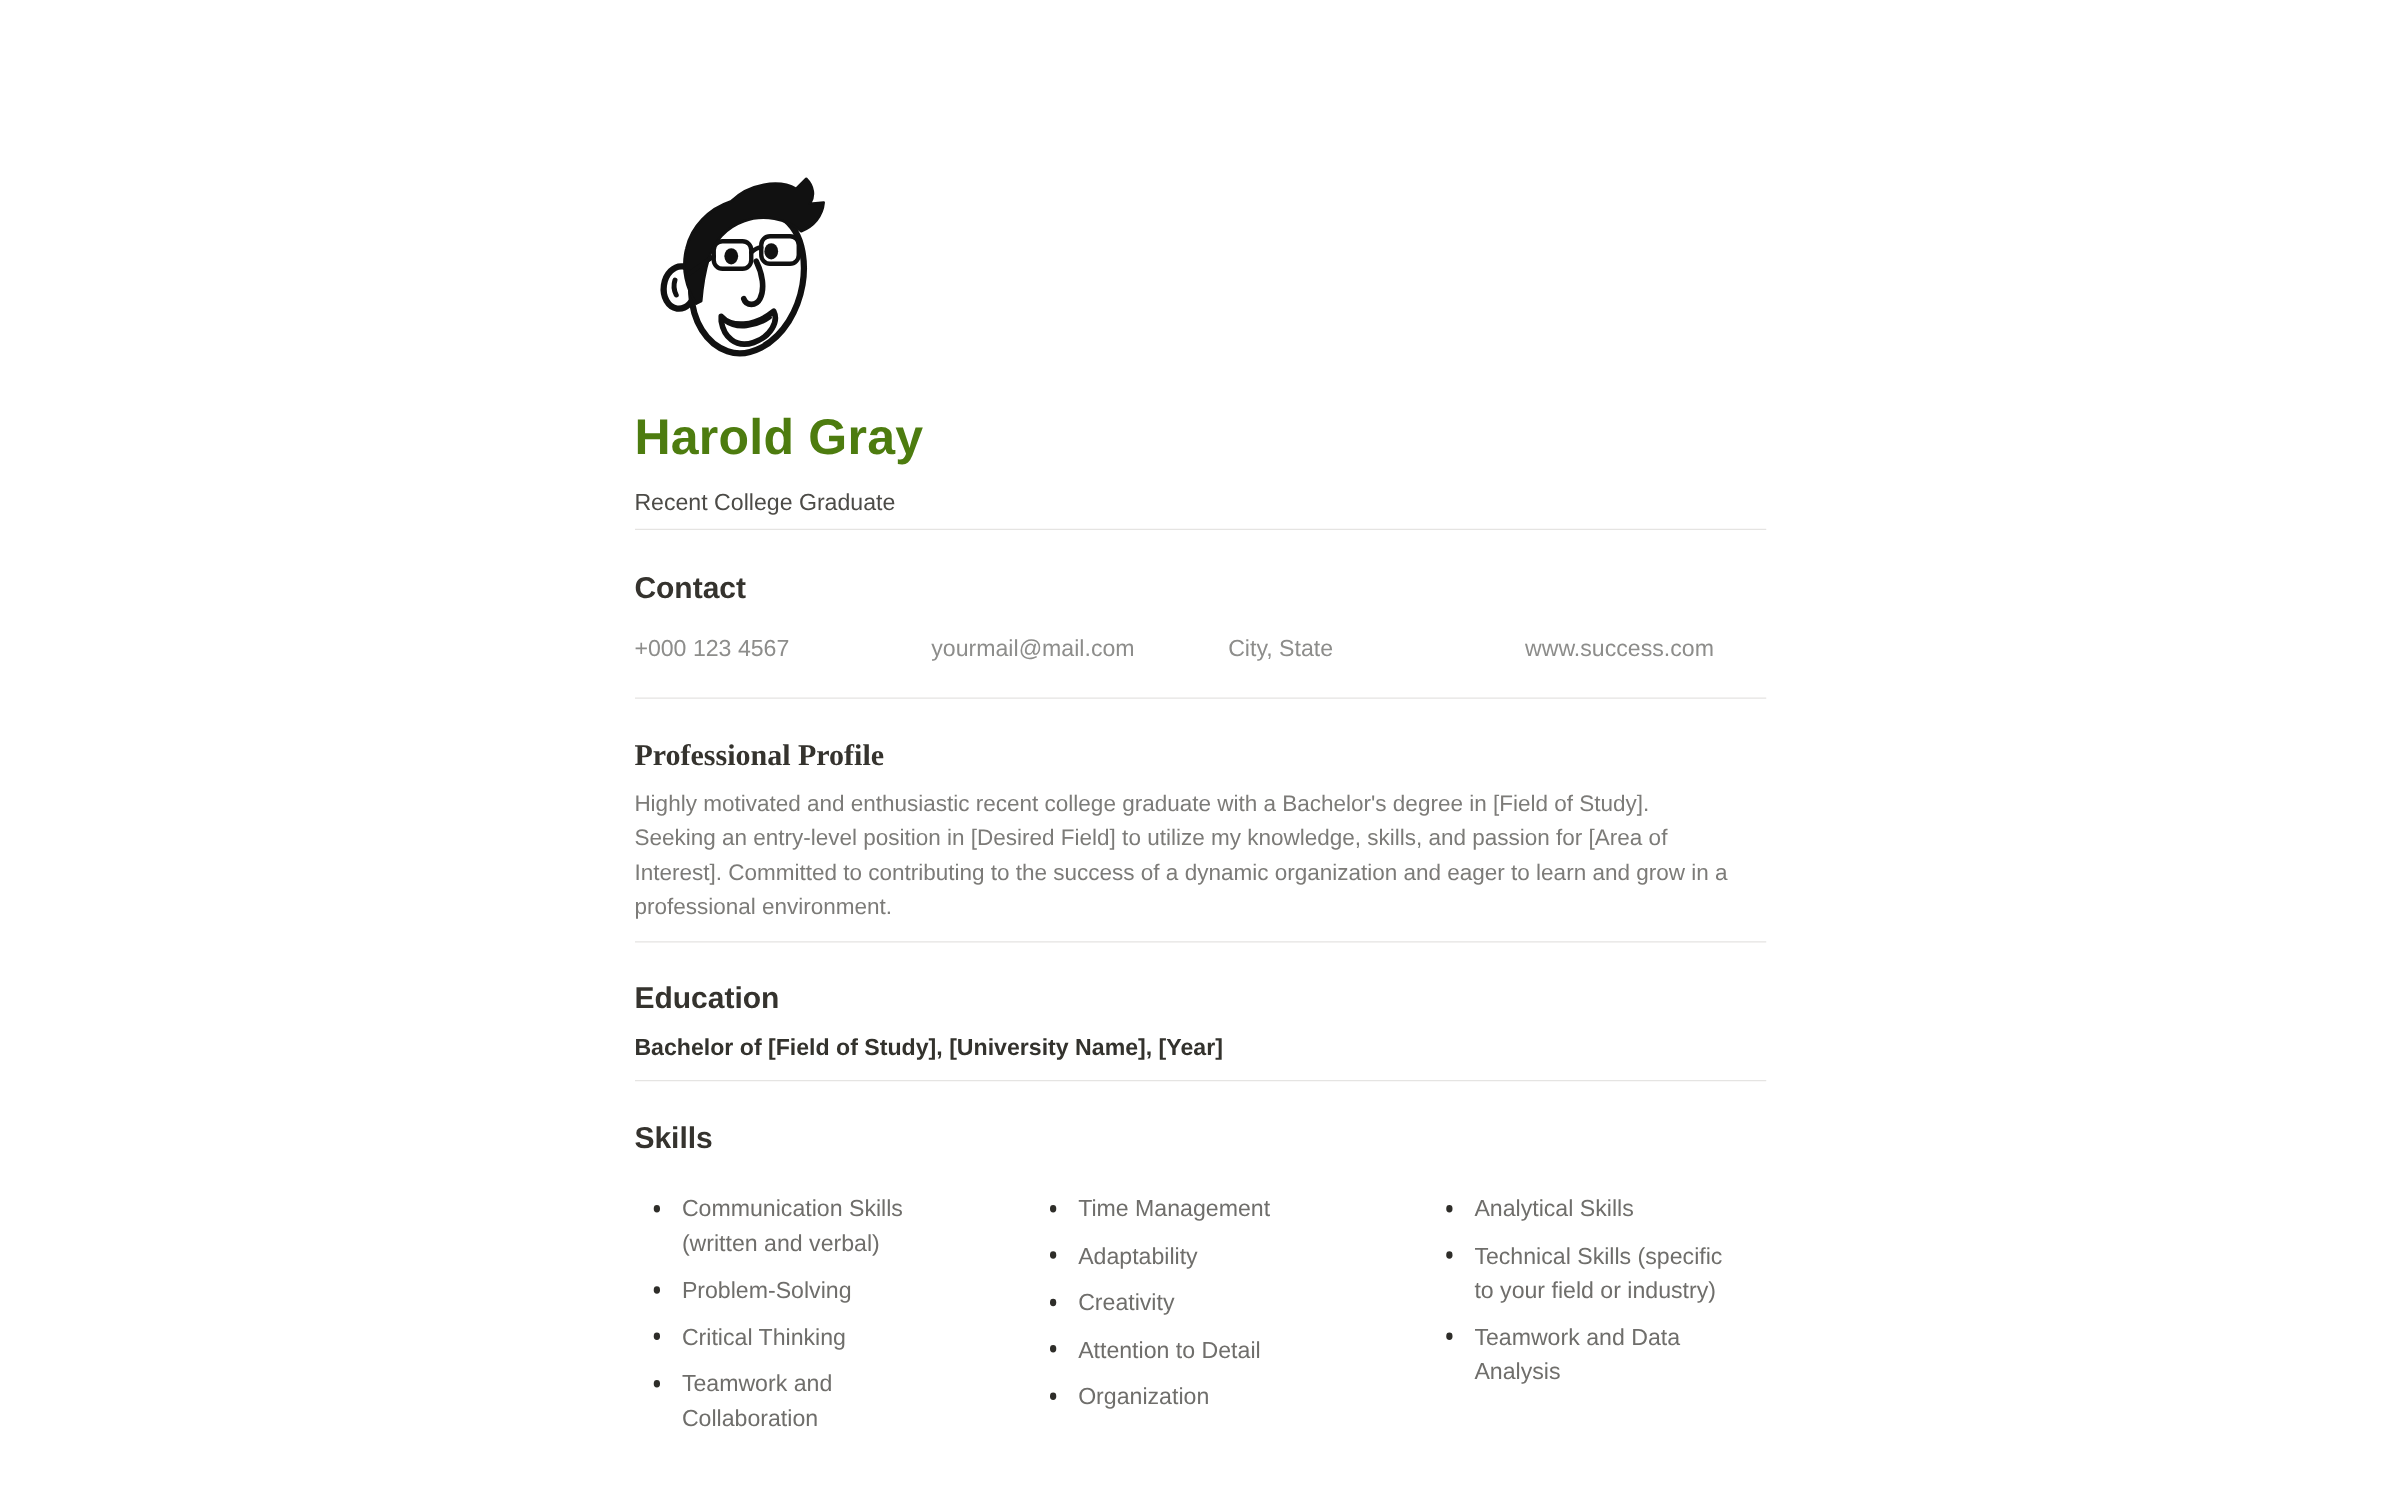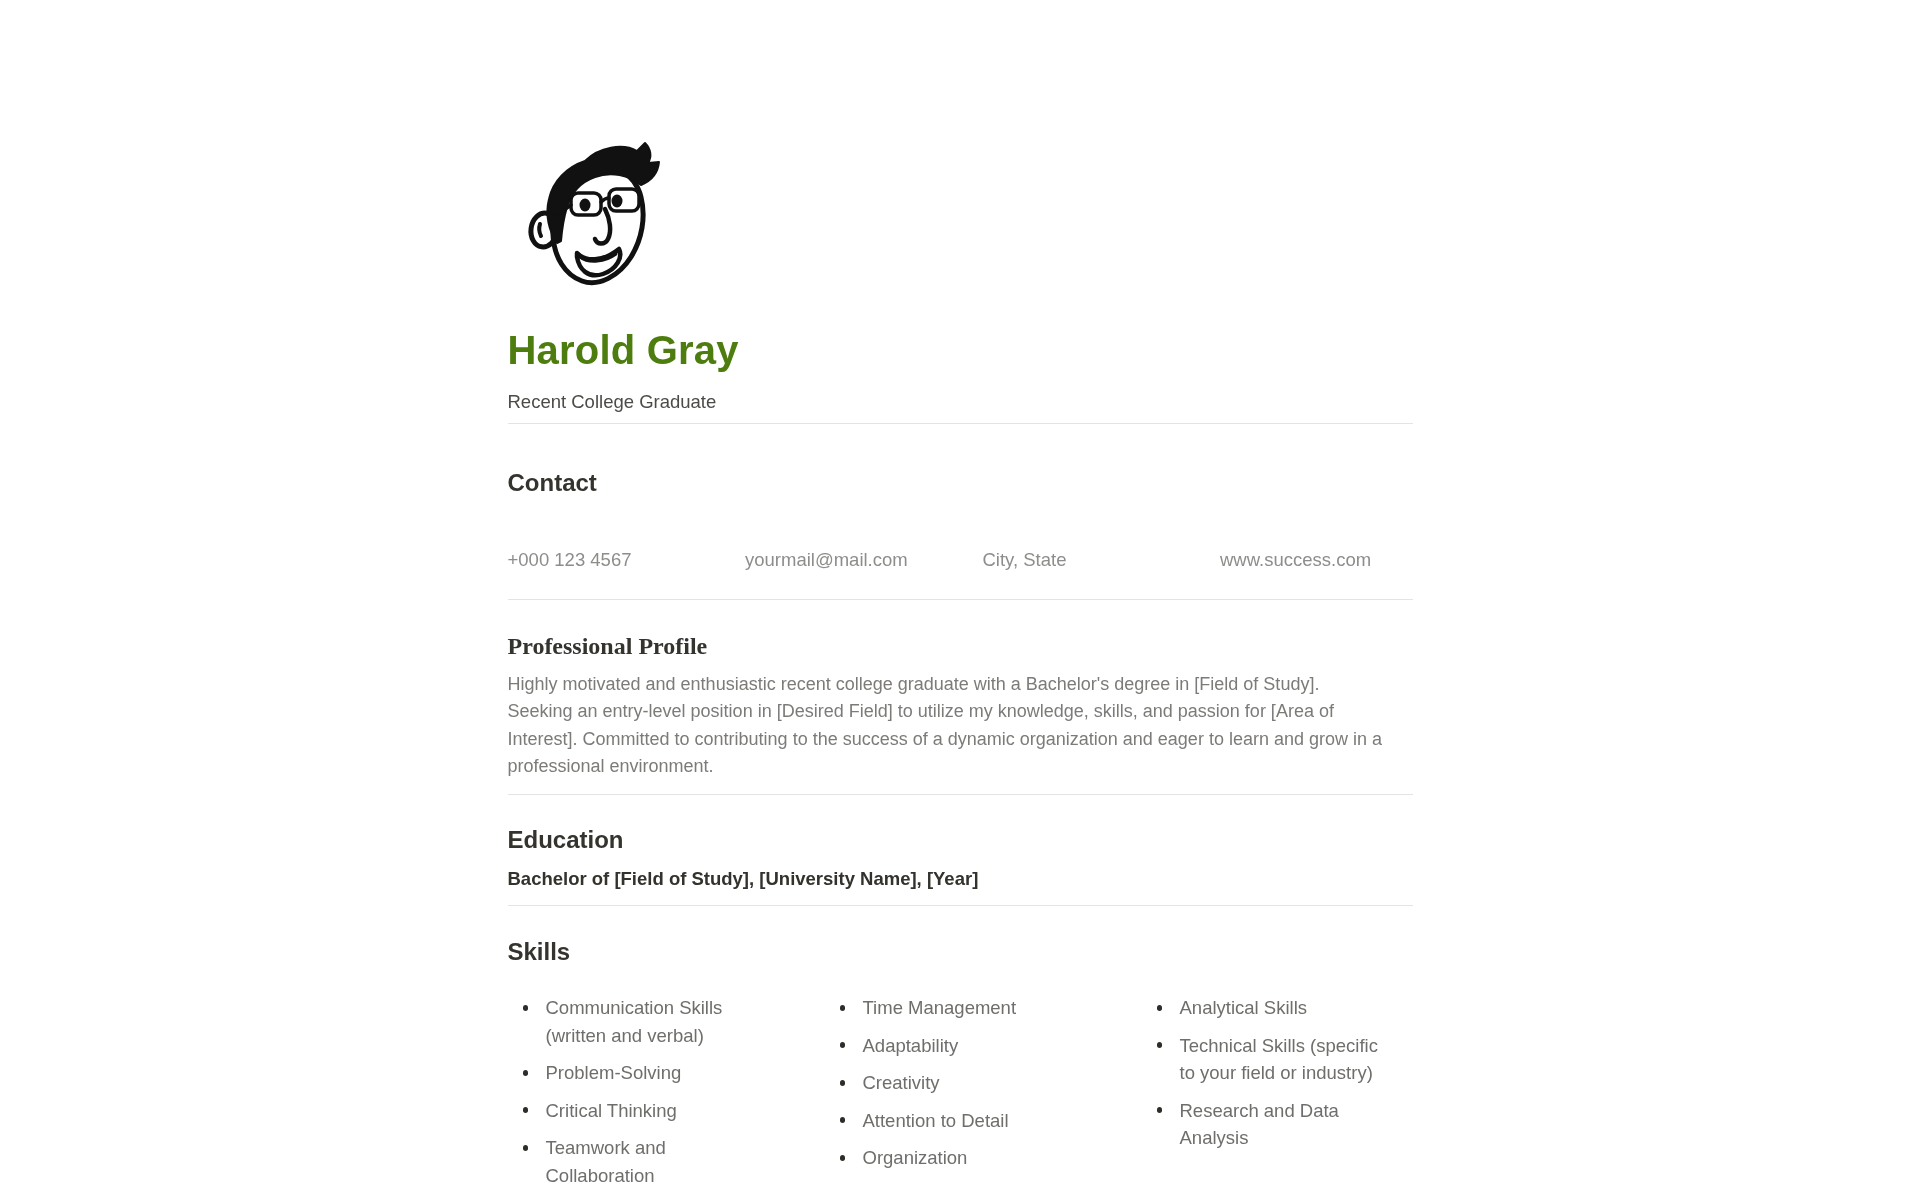--- a/index.html
+++ b/index.html
@@ -43,27 +43,27 @@
   .rule-2 { margin-top: 26px; }
   .rule-3 { margin-top: 14px; }
   .rule-4 { margin-top: 13px; }
 
   h2.section-heading {
     font-size: 24px;
     line-height: 30px;
     font-weight: 700;
     color: #35332e;
   }
-  .heading-contact   { margin-top: 44px; }
+  .heading-contact   { margin-top: 32px; }
   .heading-profile   { margin-top: 31px; font-family: Liberation Serif, serif; }
   .heading-education { margin-top: 30px; }
   .heading-skills    { margin-top: 31px; }
 
   .contact-row {
-    margin-top: 48px;
+    margin-top: 19px;
     display: flex;
     gap: 45px;
     font-size: 18.5px;
     line-height: 27px;
     color: #8d8d8b;
   }
   .contact-col { flex: 1 1 0; min-width: 0; }
 
   .profile-text {
     margin-top: 10px;
@@ -191,18 +191,18 @@
       <ul class="bullet-list skills-col">
         <li>Time Management</li>
         <li>Adaptability</li>
         <li>Creativity</li>
         <li>Attention to Detail</li>
         <li>Organization</li>
       </ul>
       <ul class="bullet-list skills-col">
         <li>Analytical Skills</li>
         <li>Technical Skills (specific to your field or industry)</li>
-        <li>Research and Data Analysis</li>
+        <li>Teamwork and Data Analysis</li>
       </ul>
     </div>
   </section>
 
 </div>
 
 </body></html>

